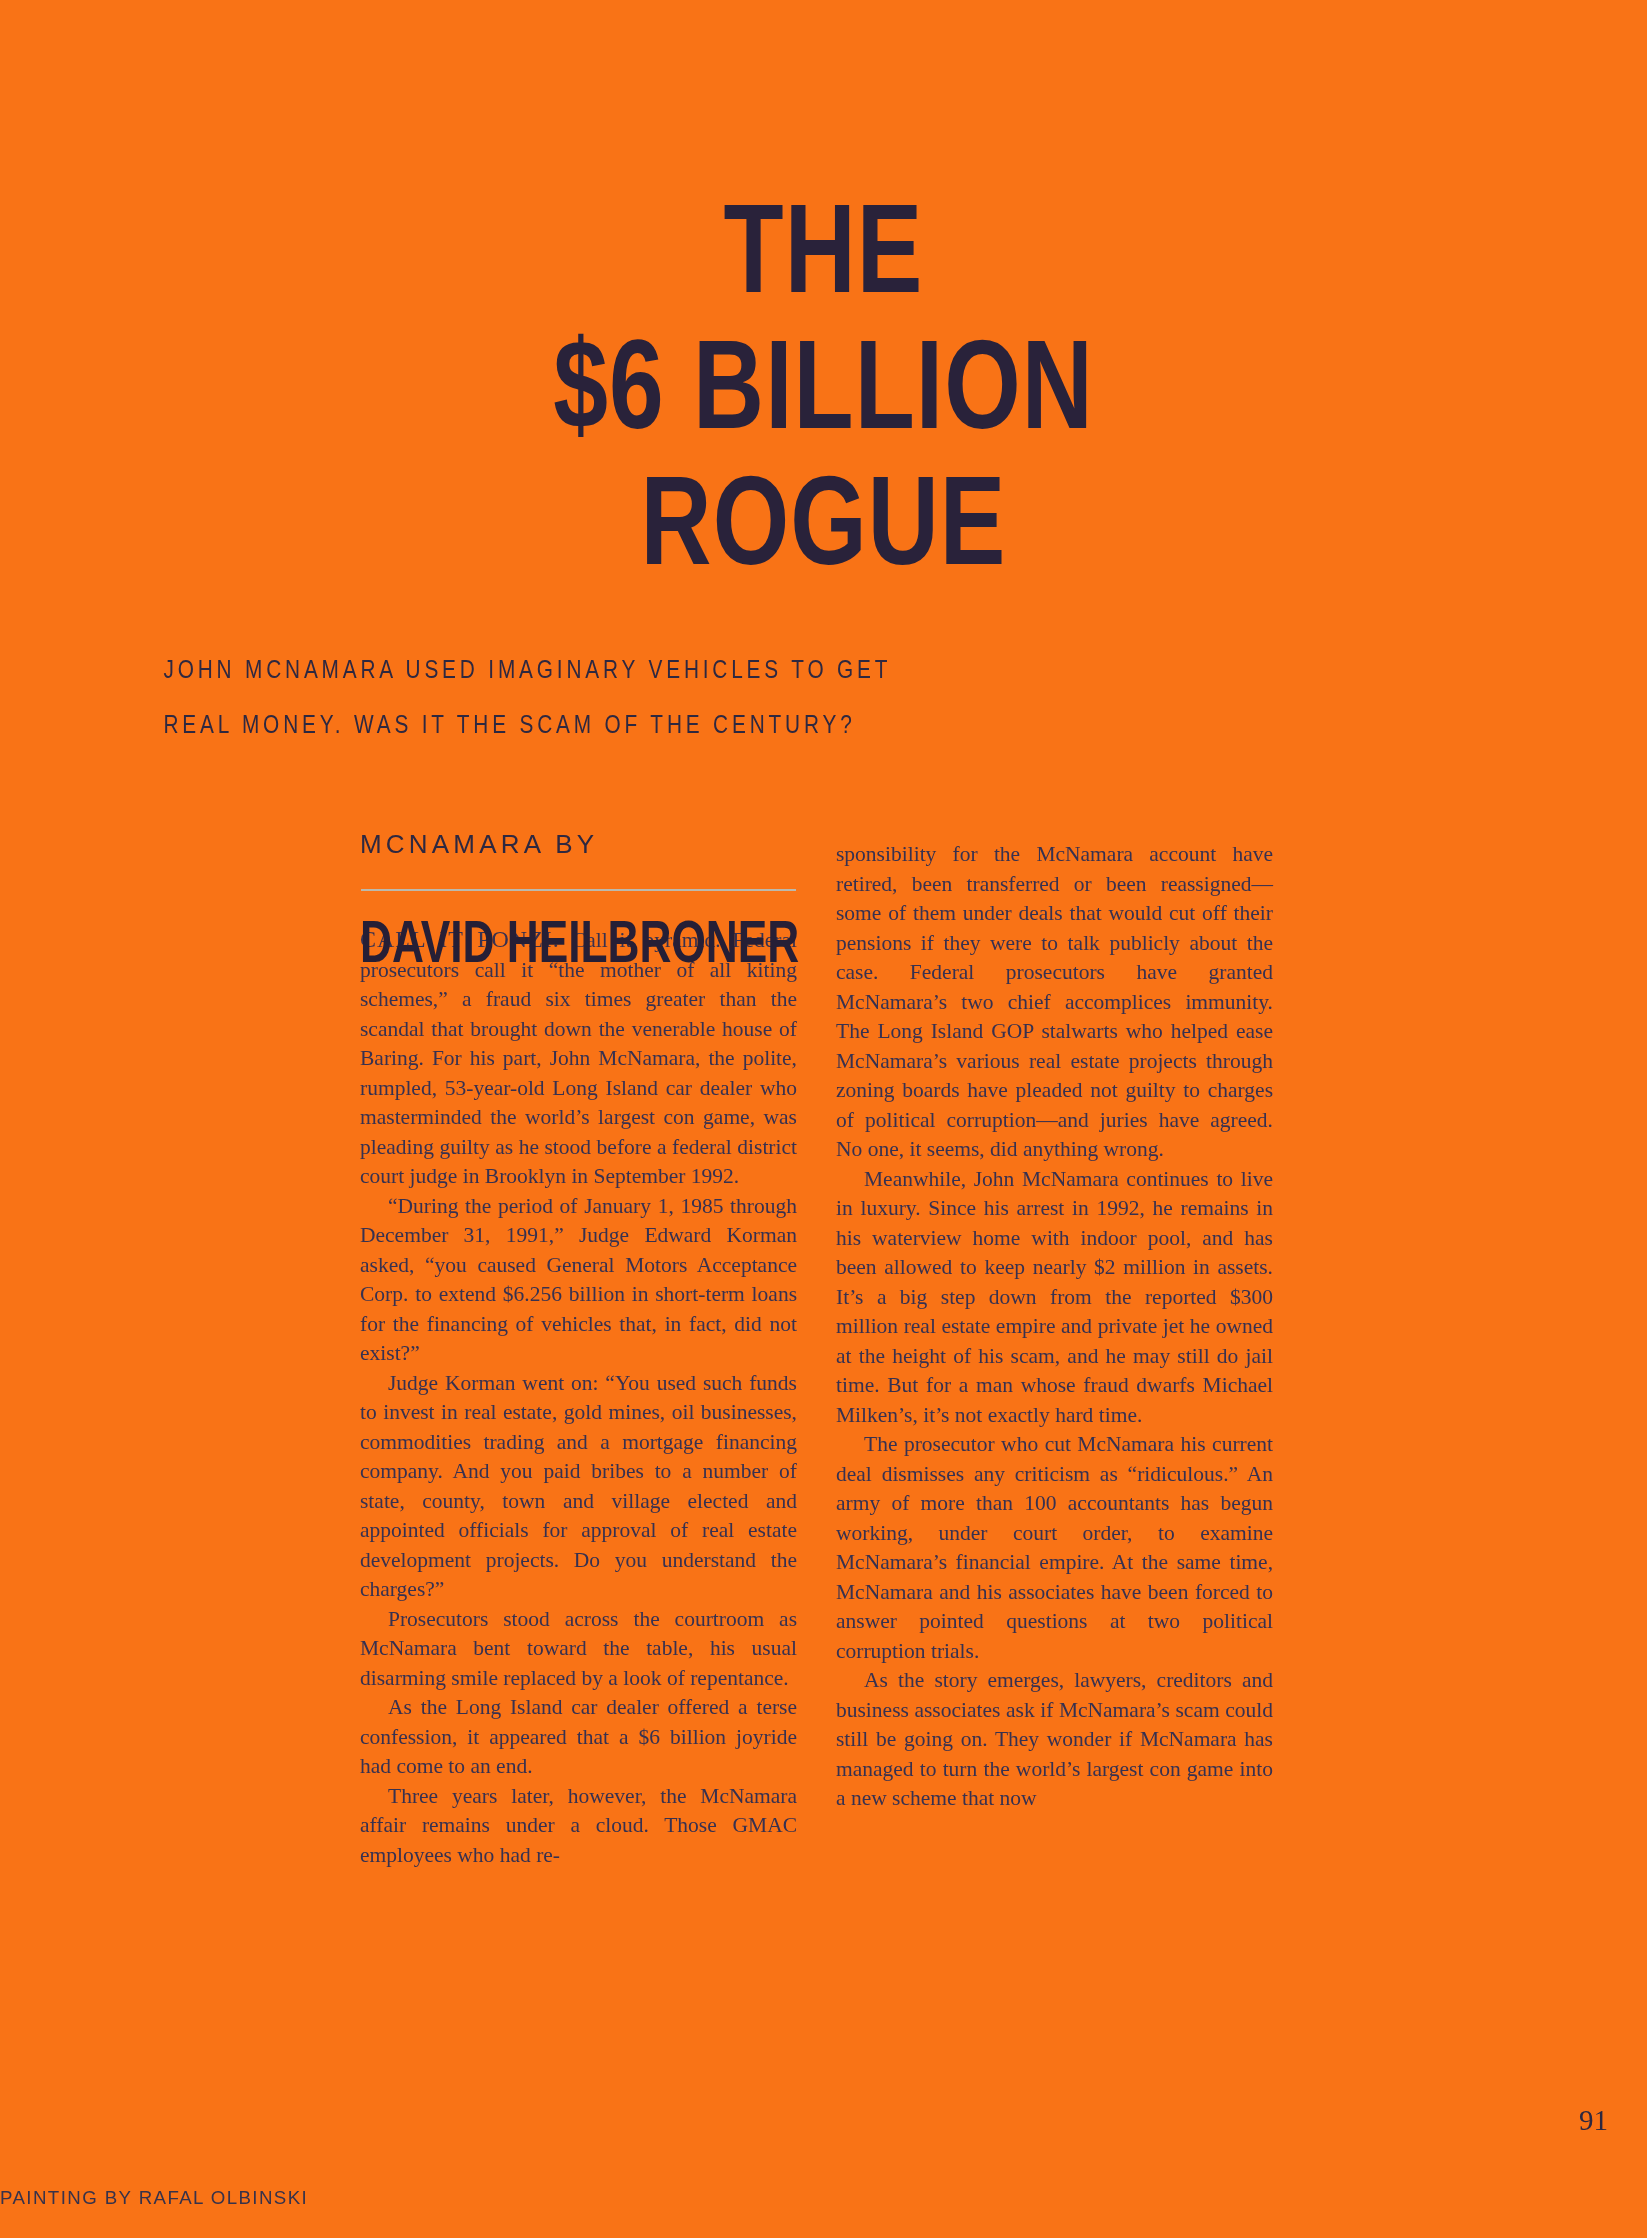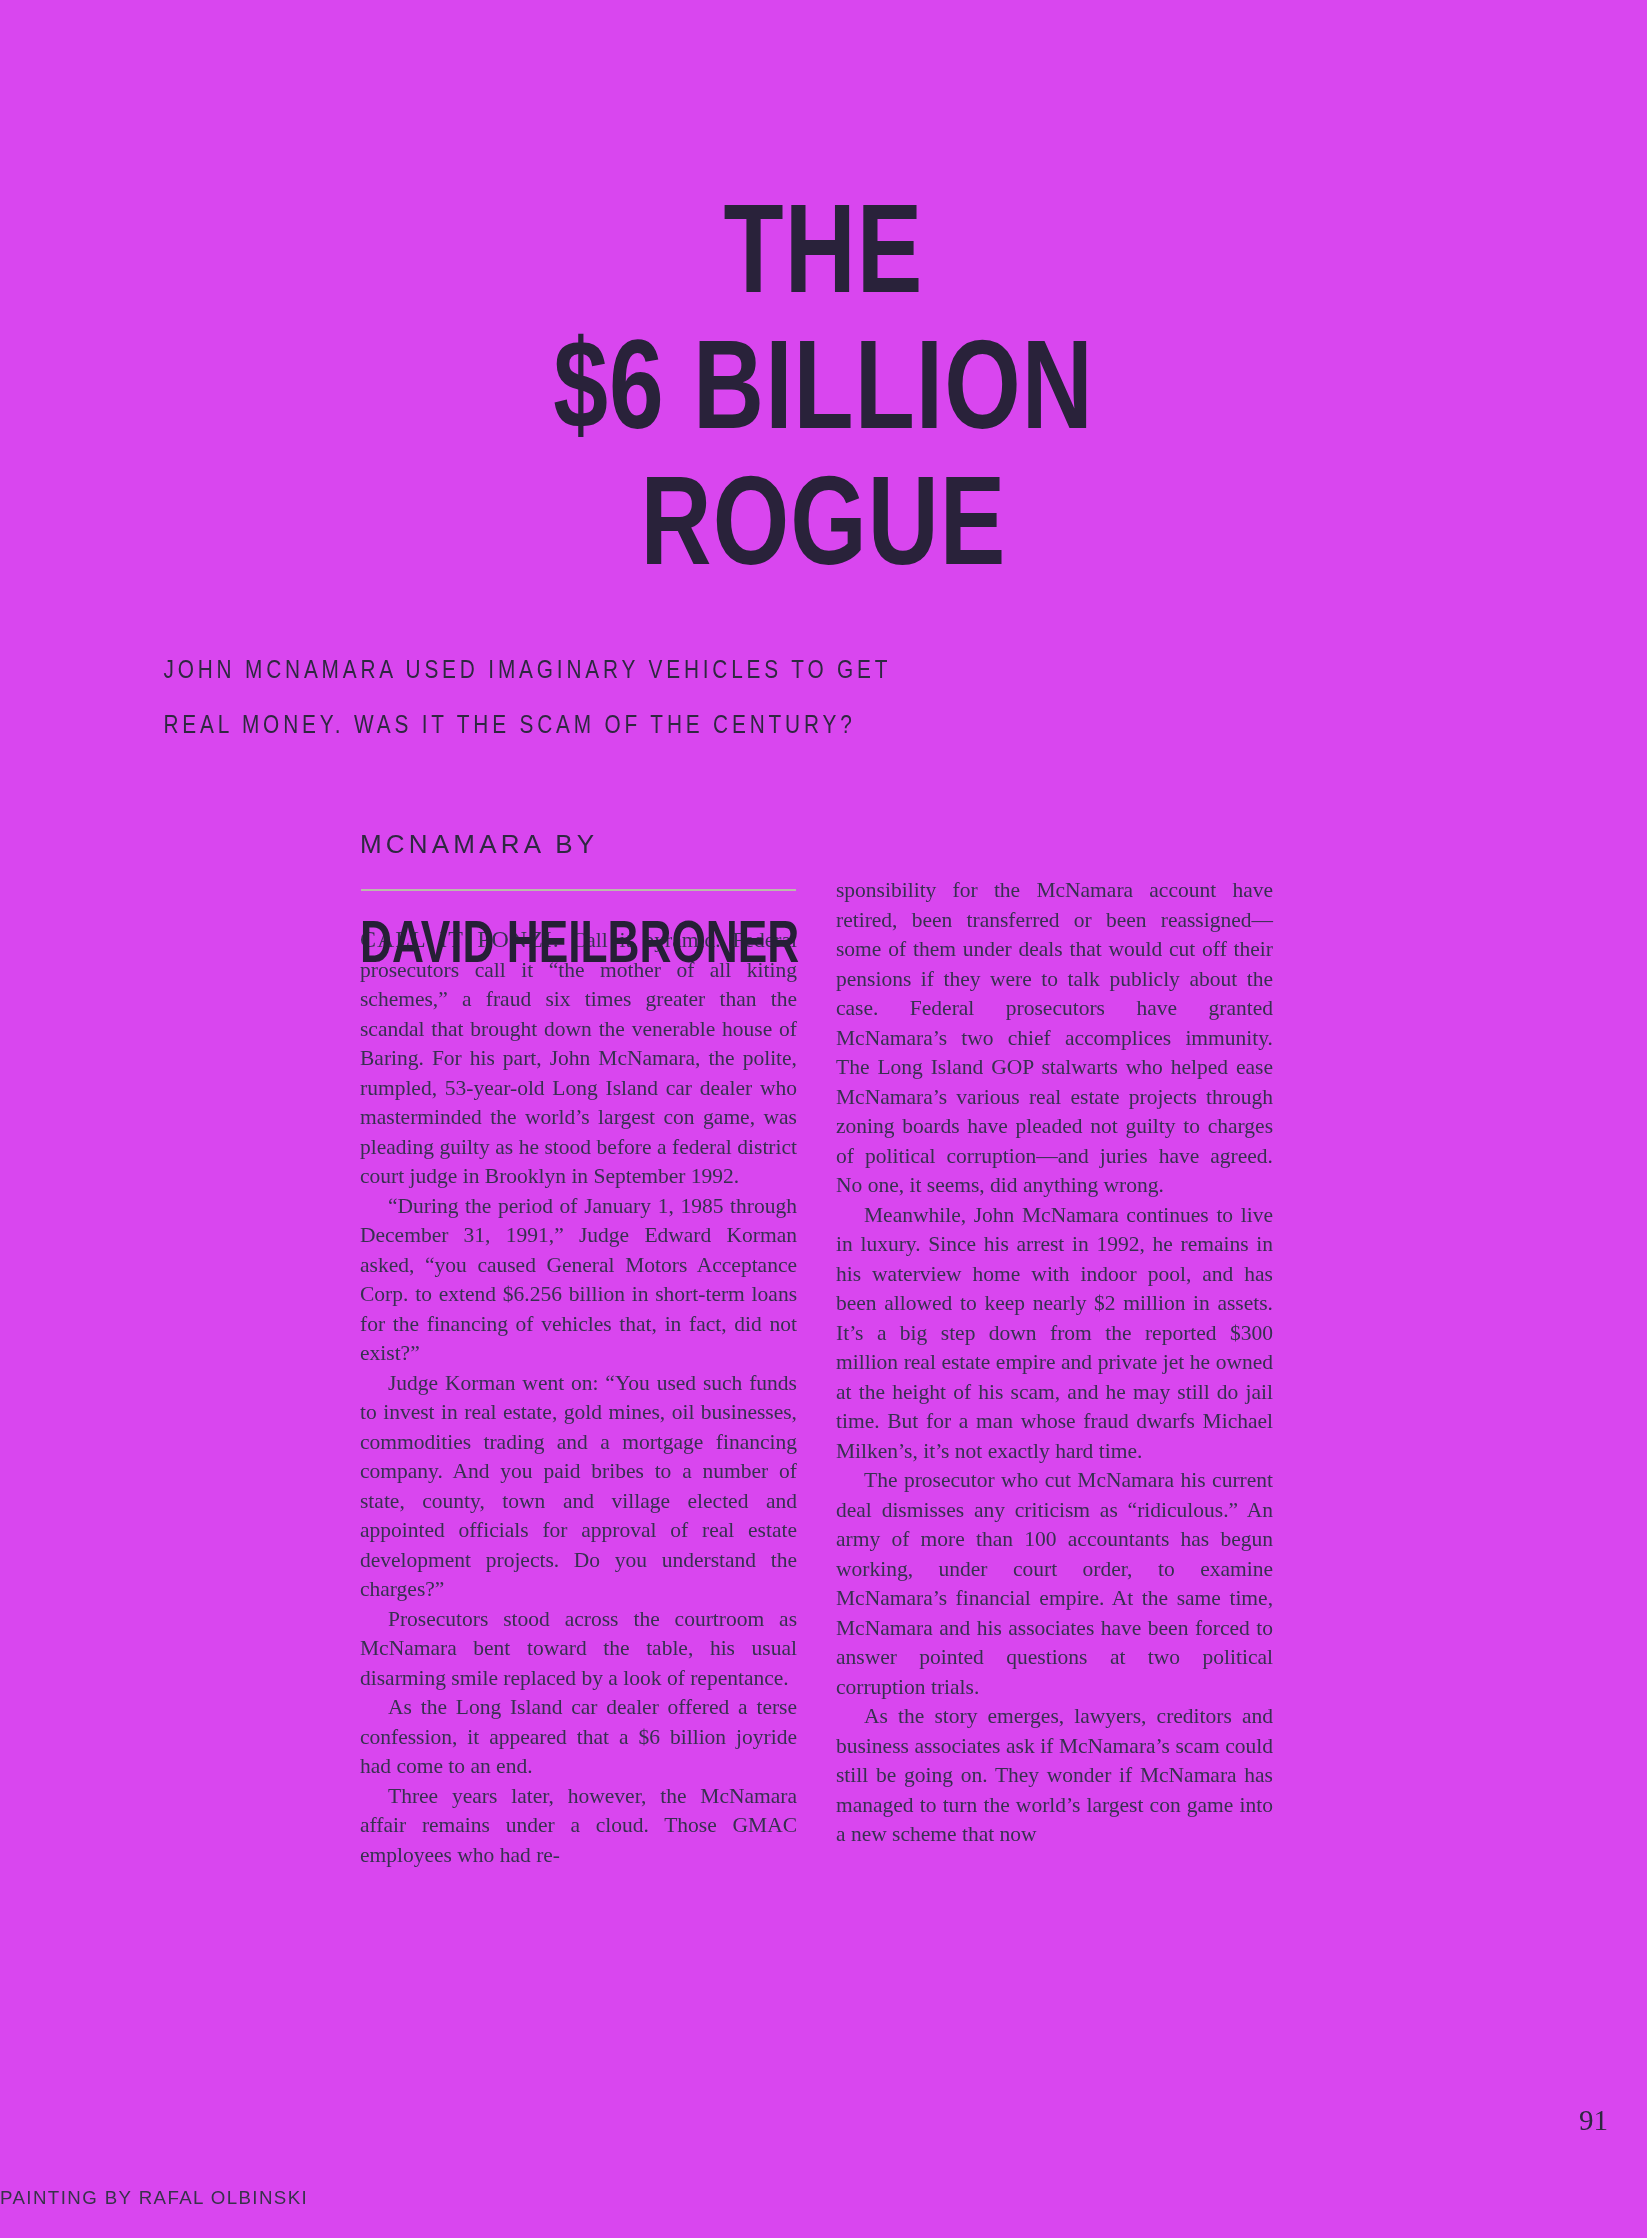--- a/index.html
+++ b/index.html
@@ -1,18 +1,18 @@
 <!DOCTYPE html>
 <html style="font-size:11px"><head>
 <meta charset="utf-8">
 <style>
   html,body{margin:0;padding:0;background:#fcfae7;}
   .page{
     position:relative;width:1647px;height:2239px;
-    background:#d946ef;overflow:hidden;
+    background:#f97316;overflow:hidden;
     font-family:"Liberation Serif",serif;color:#373150;
   }
   
   .title-block{position:absolute;top:181px;left:0;right:0;text-align:center;}
   .title-line{
     font-family:"Liberation Sans",sans-serif;font-weight:bold;
     font-size:126px;line-height:136px;letter-spacing:1.4px;
     color:#29223a;transform:scaleX(0.78);transform-origin:center;
     white-space:nowrap;
   }
@@ -24,21 +24,21 @@
     color:#2e2840;transform:scaleX(0.8);transform-origin:center;
     white-space:nowrap;
   }
   
   .col{
     position:absolute;width:437px;
     font-size:21.5px;line-height:29.5px;text-align:justify;
     color:#373150;
   }
   .col-left{left:360px;top:827px;}
-  .col-right{left:836px;top:840px;margin-top:36px;}
+  .col-right{left:836px;top:840px;}
   .col p{margin:0;}
   .col p + p{text-indent:28px;}
   
   .byline-label{
     font-family:"Liberation Sans",sans-serif;
     font-size:26px;line-height:34px;letter-spacing:4.2px;
     color:#2e2840;white-space:nowrap;text-align:left;
   }
   .byline-name-wrap{position:relative;height:64px;}
   .byline-rule{

